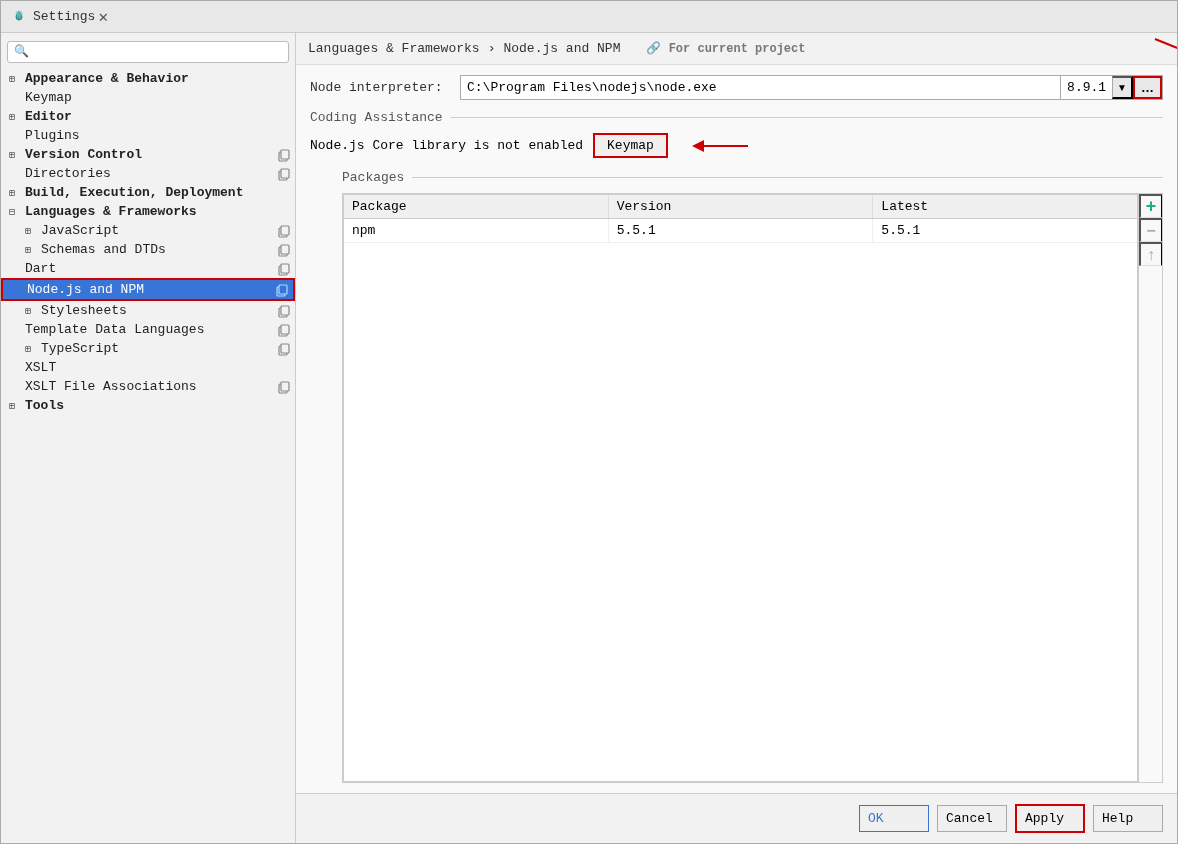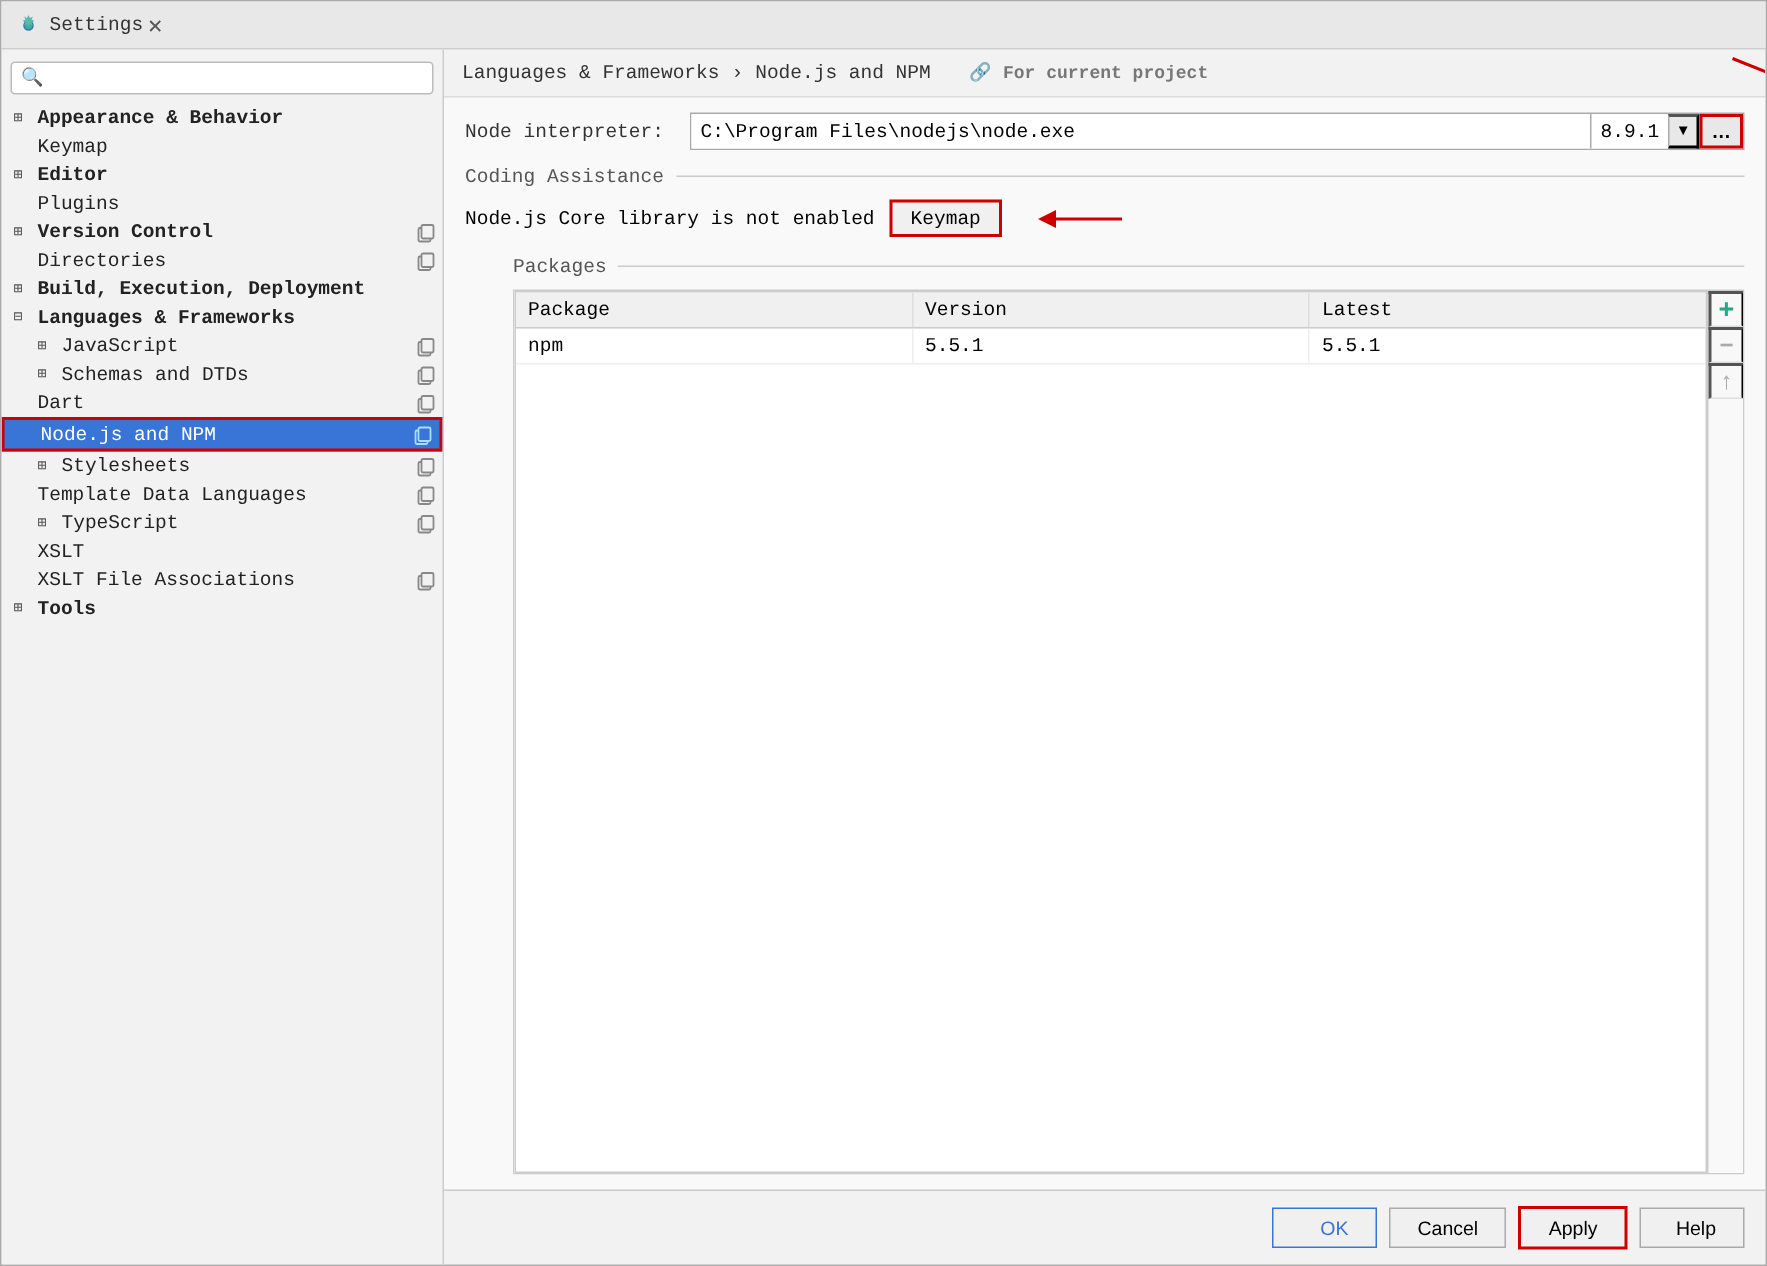--- a/index.html
+++ b/index.html
@@ -318,28 +318,28 @@
       border-top: 1px solid #ccc;
       padding: 10px 14px;
       display: flex;
       justify-content: flex-end;
       gap: 8px;
       background: #f2f2f2;
       align-items: center;
     }
 
     .bottom-btn {
-      padding: 5px 18px;
+      padding: 5px 8px;
       border: 1px solid #aaa;
       background: #f0f0f0;
       cursor: pointer;
-      font-family: Liberation Sans, sans-serif;
+      font-family: Liberation Mono, monospace;
       font-size: 13px;
       min-width: 70px;
-      text-align: right;
+      text-align: left;
     }
 
     .bottom-btn.primary {
       border: 1px solid #3875d7;
       color: #3875d7;
     }
 
     .bottom-btn.apply {
       border: 2px solid #cc0000;
       background: #f0f0f0;

